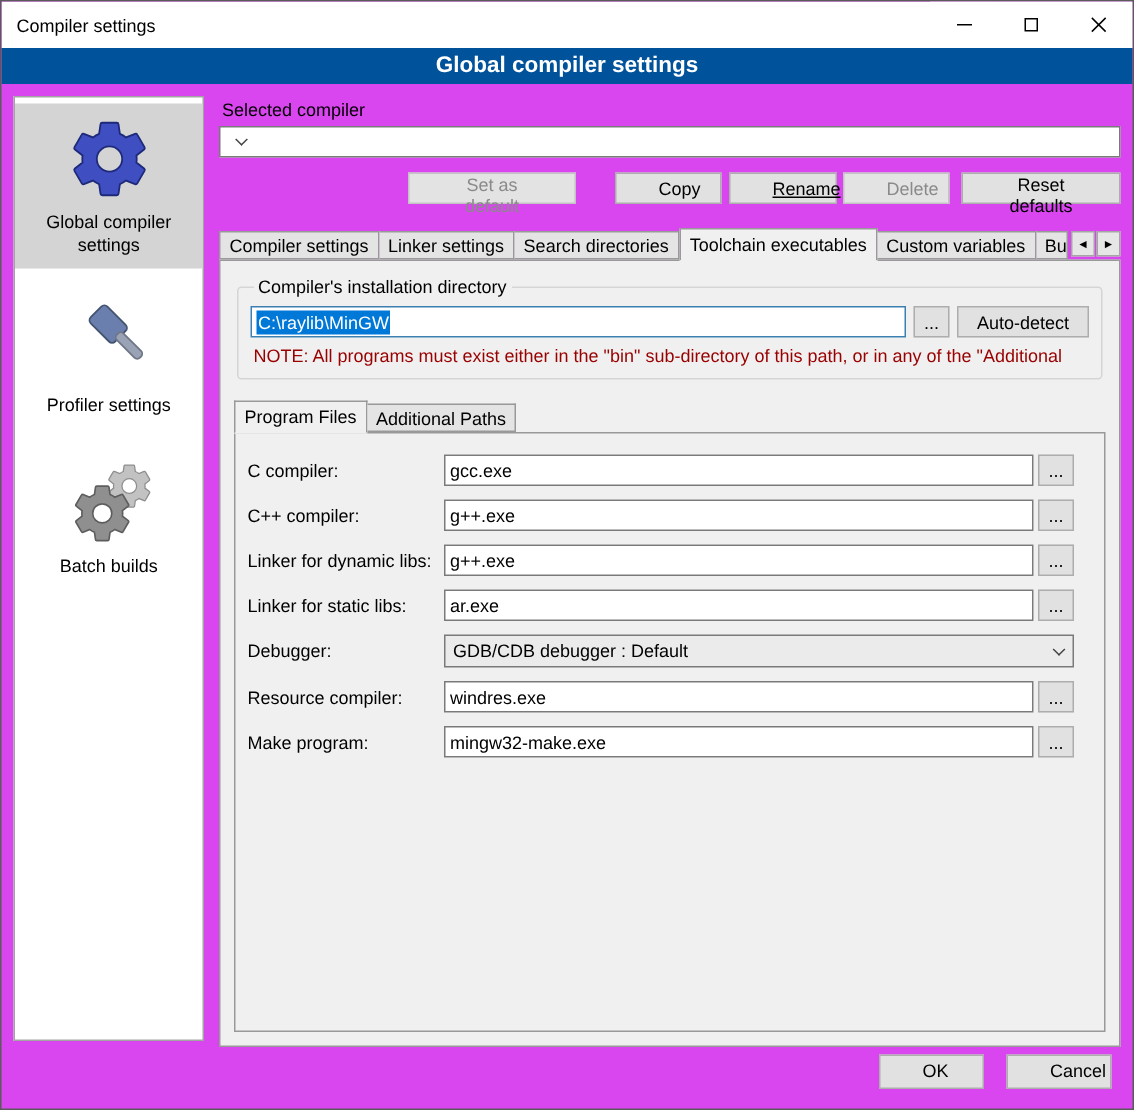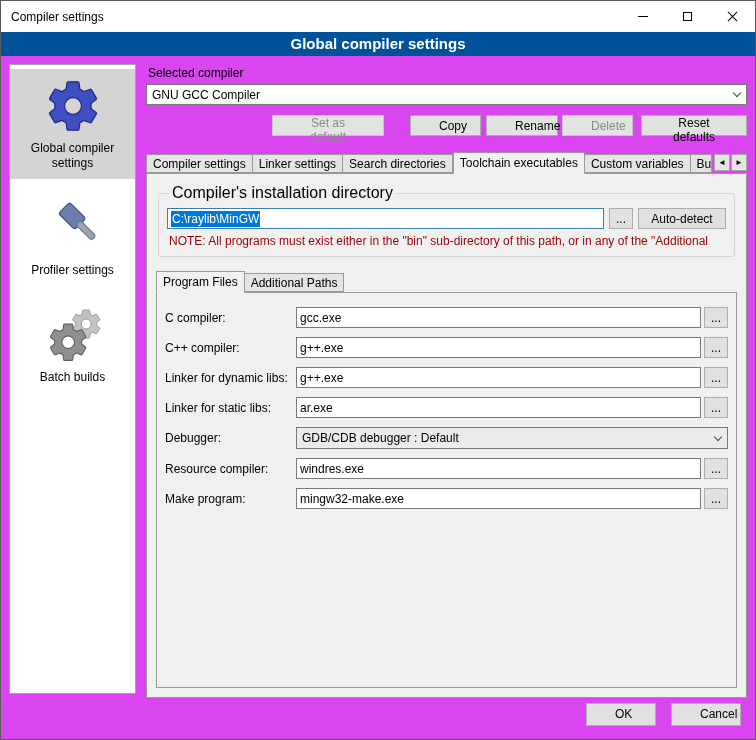--- a/index.html
+++ b/index.html
@@ -51,49 +51,49 @@
   .choice { height:22px; background:#ebebeb; border:1px solid #7a7a7a; display:flex; align-items:center; padding-left:5px; cursor:default;gap:48px; }
   .choice .combo-text { flex:1; overflow:hidden; white-space:nowrap; }
   .choice .chev-zone { width:18px; display:flex; align-items:center; justify-content:center; }
 
   
   .btn { font-family:"Liberation Sans", sans-serif; font-size:12px; background:#e1e1e1; border:1px solid #adadad; height:21px; padding:0 28px; cursor:default; }
   .btn:disabled { color:#8a8a8a; background:#e3e3e3; border-color:#c3c3c3; }
   .btn-row { display:flex; margin-top:10px; align-items:center; }
   .btn-setdefault { margin-left:126px; width:112px; }
   .btn-copy { margin-left:26px; width:71px; }
-  .btn-rename { margin-left:5px; width:72px; }
+  .btn-rename { margin-left:5px; width:72px;text-decoration:underline; }
   .btn-delete { margin-left:4px; width:71px; }
   .btn-reset { margin-left:auto; width:106px; }
 
   
   .tabstrip { display:flex; align-items:flex-end; margin-top:16px; position:relative; z-index:2; }
   .tab { height:19px; line-height:18px; padding:0 6px; background:#e4e4e4; border:1px solid #999; border-left:none; white-space:nowrap; cursor:default; }
   .tab:first-child { border-left:1px solid #999; }
   .tab.active { height:22px; line-height:21px; background:#f0f0f0; border-left:1px solid #999; border-bottom:1px solid #f0f0f0; margin-bottom:-1px; }
   .tab.truncated { flex:1; min-width:0; overflow:hidden; }
   .tab-arrows { display:flex; gap:1px; margin-left:2px; margin-bottom:2px; }
   .tab-arrow { width:16px; height:17px; font-size:8px; display:flex; align-items:center; justify-content:center; background:#e6e6e6; border:1px solid #a5a5a5; padding:0; }
 
   .tab-panel { flex:1; border:1px solid #999; background:#f0f0f0; padding:10px 9px 9px 9px; display:flex; flex-direction:column; min-height:0; position:relative; z-index:1; }
 
   
   .groupbox { border:1px solid #d5d5d5; border-radius:3px; margin:0 2px; padding:4px 8px 8px 8px; }
-  .groupbox legend { padding:0 3px; margin-left:2px; font-size:16px; }
+  .groupbox legend { padding:0 3px; margin-left:2px; font-size:12px; }
   .dir-row { display:flex; align-items:center; gap:5px; margin-top:2px; }
   .text-input { height:21px; background:#fff; border:1px solid #7a7a7a; display:flex; align-items:center; padding:0 3px; overflow:hidden; white-space:nowrap; }
   .dir-input { flex:1; border:1px solid #3c7fb1; }
   .sel { background:#0078d7; color:#fff; padding:1px 1px; }
   .btn-browse { width:24px; padding:0; }
   .btn-autodetect { width:88px; padding:0; }
   .note { color:#990000; margin:5px 2px 0 2px; white-space:nowrap; overflow:hidden; }
 
   
   .subtabstrip { display:flex; align-items:flex-end; margin-top:14px; position:relative; z-index:2;text-align:center; }
-  .subtab-panel { flex:1; border:1px solid #999; background:#f0f0f0; padding:14px 8px 8px 8px; display:flex; flex-direction:column; min-height:0; position:relative; z-index:1; }
+  .subtab-panel { flex:1; border:1px solid #999; background:#f0f0f0; padding:14px 20px 8px 8px; display:flex; flex-direction:column; min-height:0; position:relative; z-index:1; }
 
   
   .field-row { display:flex; align-items:center; margin-bottom:9px; }
   .field-label { width:131px; flex:0 0 auto; }
   .field-row .text-input { flex:1;text-align:right; }
   .field-row .btn-browse { margin-left:3px; flex:0 0 auto; }
   .field-row .choice { flex:1; }
 
   
   .footer { flex:0 0 auto; height:41px; display:flex; align-items:center; justify-content:flex-end; gap:15px; padding:0 14px 9px 0; }
@@ -152,21 +152,20 @@
         </svg>
         <span class="sb-label">Batch builds</span>
       </div>
     </div>
 
     <div class="main">
 
       <div class="section-label">Selected compiler</div>
 
       <div class="combo">
-        <span class="combo-text">GNU GCC Compiler</span>
         <span class="chev-zone">
             <span class="chev"></span>
           </span>
       </div>
 
       <div class="btn-row">
         <button class="btn btn-setdefault" disabled="">Set as default</button>
         <button class="btn btn-copy">Copy</button>
         <button class="btn btn-rename">Rename</button>
         <button class="btn btn-delete" disabled="">Delete</button>

